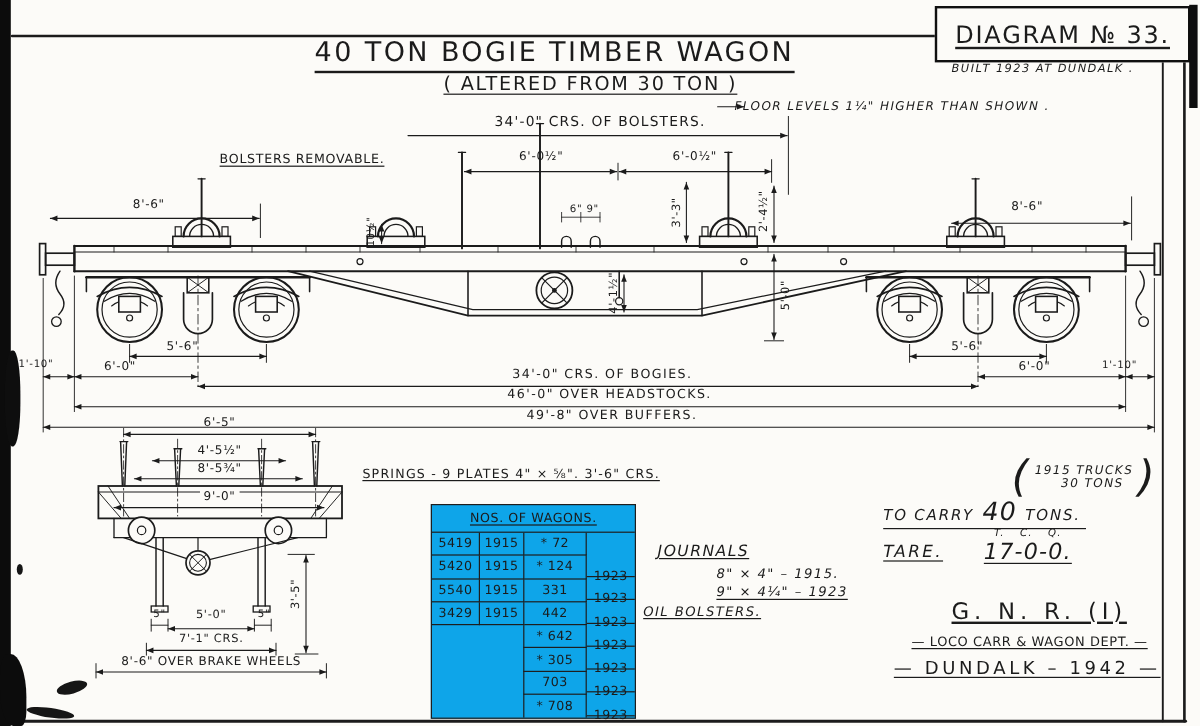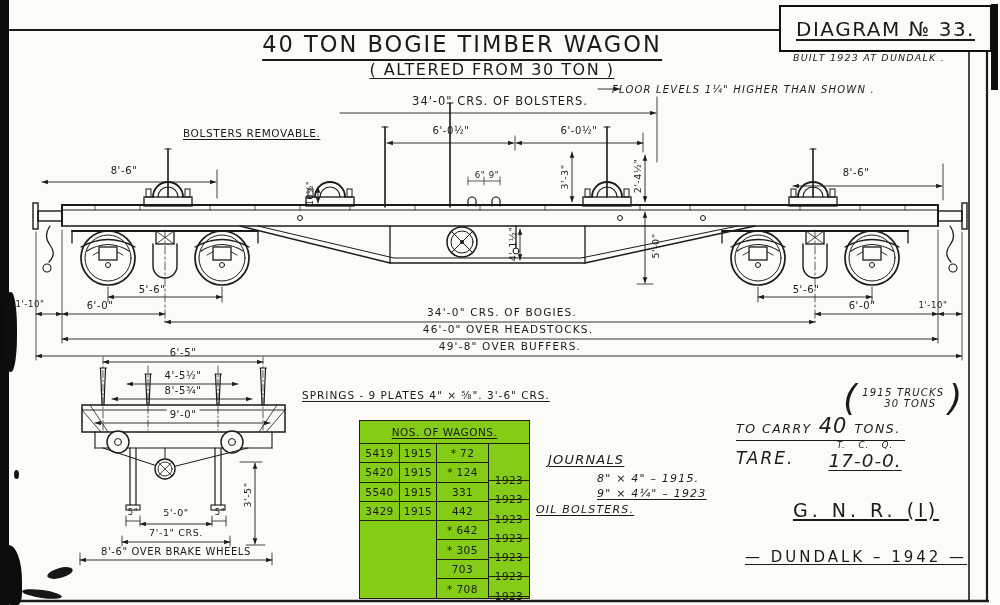--- a/index.html
+++ b/index.html
@@ -26,27 +26,27 @@
   .paren{font-size:36px;font-weight:200;line-height:40px;}
   .trucks .mid{display:flex;flex-direction:column;margin:0 4px;}
   .trucks .t1{font-size:10px;}
   .trucks .t2{font-size:10px;margin-left:22px;}
   
   .capacity{position:absolute;left:736px;top:414px;z-index:2;display:flex;align-items:baseline;gap:7px;
             border-bottom:1.6px solid #1b1b1b;padding:0 4px 2px 0;}
   .capacity .p{font-size:12.5px;letter-spacing:1.5px;}
   .capacity .v{font-size:21px;letter-spacing:1px;}
   .tare{position:absolute;left:736px;top:440px;z-index:2;display:flex;align-items:flex-end;}
-  .tare .lab{font-size:17px;letter-spacing:2px;text-underline-offset:3px;padding-bottom:3px;}
+  .tare .lab{font-size:14px;letter-spacing:2px;text-decoration:underline;text-underline-offset:3px;padding-bottom:3px;}
   .tareval{margin-left:34px;text-align:center;}
   .tareval .units{font-size:8.5px;word-spacing:9px;letter-spacing:1px;}
   .tareval .val{font-size:18.5px;letter-spacing:1px;text-decoration:underline;text-underline-offset:3px;}
   
   .wtable{position:absolute;left:359px;top:420px;width:171px;z-index:2;border:1.7px solid #1e1e1e;
-          background:#84cc16;box-sizing:border-box;}
+          background:#0ea5e9;box-sizing:border-box;}
   .wt-head{height:22px;display:flex;align-items:center;justify-content:center;font-size:10.5px;
            letter-spacing:.5px;border-bottom:1.4px solid #1e1e1e;text-decoration:underline;text-underline-offset:2px;}
   .wt-grid{display:grid;grid-template-columns:40px 37px 52px 1fr;grid-auto-rows:19.3px;}
   .cell{display:flex;align-items:center;justify-content:center;font-size:10.5px;letter-spacing:.4px;
         border-right:1.2px solid #1e1e1e;border-bottom:1.2px solid #1e1e1e;}
   .cell.c4{border-right:none;margin-top:36px;}
   .cell.lastrow{border-bottom:none;}
   .cell.nb{border:none;}
   .cell.lb3{border-left:1.2px solid #1e1e1e;margin-left:-1.2px;}
   
@@ -375,20 +375,21 @@
       <div class="cell c3 lb3">703</div>
       <div class="cell c4">1923</div>
       <div class="cell c1 nb lastrow"></div>
       <div class="cell c2 nb lastrow"></div>
       <div class="cell c3 lb3 lastrow">* 708</div>
       <div class="cell c4 lastrow">1923</div>
     </div>
   </div>
 
   <span class="lb u company" style="left:866px;top:499px;">G. N. R. (I)</span>
+  <span class="lb u dept" style="left:858px;top:528px;">—  LOCO CARR &amp; WAGON DEPT.  —</span>
   <span class="lb u works" style="left:856px;top:548px;">—  DUNDALK – 1942  —</span>
 
   <div class="band"></div>
   <div class="rband"></div>
   <div class="blob1"></div>
   <div class="blob2"></div>
   <div class="sp" style="left:47px;top:568px;width:26px;height:10px;transform:rotate(-15deg);"></div>
   <div class="sp" style="left:22px;top:590px;width:40px;height:8px;transform:rotate(8deg);"></div>
   <div class="sp" style="left:14px;top:470px;width:5px;height:9px;"></div>
 </div>

